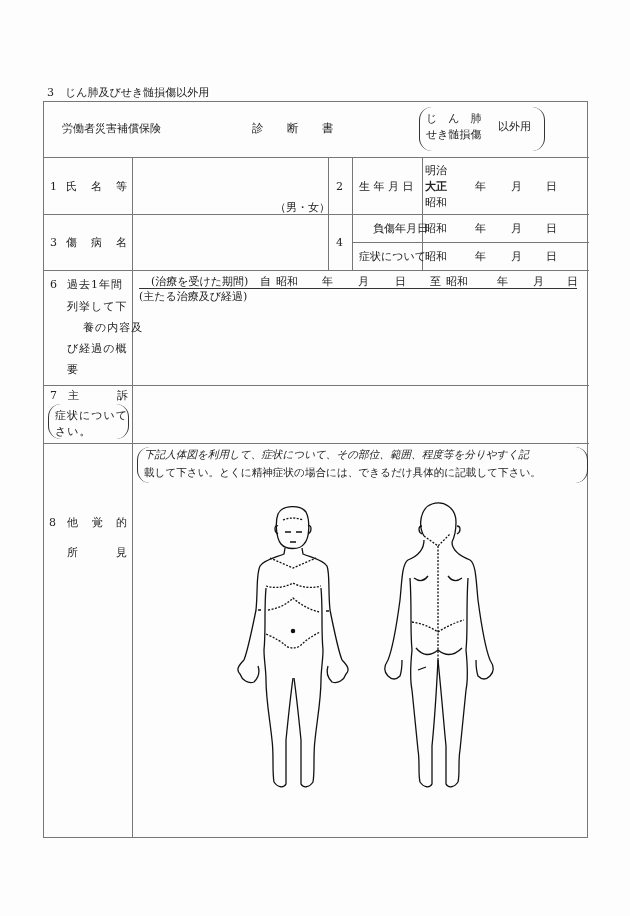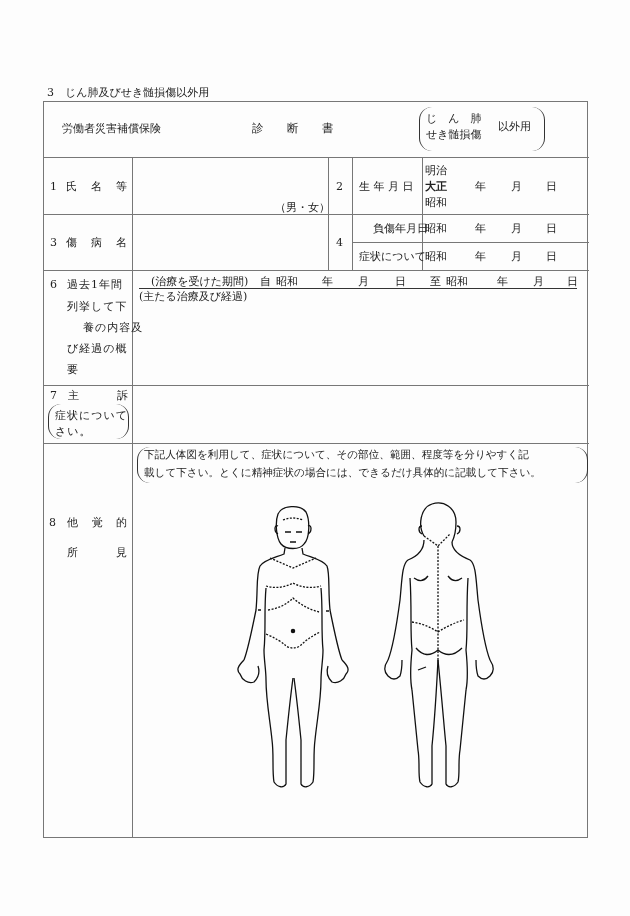--- a/index.html
+++ b/index.html
@@ -108,21 +108,21 @@
 <div class="abs" style="left:134px;top:387px;width:453px;height:54px;"></div>
 
 <div class="t" style="left:49px;top:516px;">8</div>
 <div class="t" style="left:67px;top:516px;">他</div>
 <div class="t" style="left:92px;top:516px;">覚</div>
 <div class="t" style="left:116px;top:516px;">的</div>
 <div class="t" style="left:67px;top:546px;">所</div>
 <div class="t" style="left:116px;top:546px;">見</div>
 
 <div class="pl" style="left:137px;top:447px;height:36px;"></div>
-<div class="t" style="left:144px;top:448px;font-size:10.6px;">下記人体図を利用して、症状について、その部位、範囲、程度等を分りやすく記</div>
+<div class="t" style="left:144px;top:448px;font-size:10.6px;font-style:italic;">下記人体図を利用して、症状について、その部位、範囲、程度等を分りやすく記</div>
 <div class="t" style="left:144px;top:466px;font-size:10.6px;">載して下さい。とくに精神症状の場合には、できるだけ具体的に記載して下さい。</div>
 <div class="pr" style="left:575px;top:447px;height:36px;"></div>
 
 <svg class="abs" style="left:228px;top:500px;" width="130" height="292" viewBox="0 0 130 292" fill="none" stroke="#111" stroke-width="1.3">
 
   <path d="M53 44 C48 38 47 22 50 14 C54 5 72 4 78 12 C82 20 82 38 76 44 C72 50 58 50 53 44 Z"></path>
   <path d="M50 26 C46 24 46 32 50 34 M80 26 C84 24 84 32 80 34"></path>
   <path d="M55 20 Q65 16 75 20" stroke-dasharray="2,1.5"></path>
   <path d="M57 32 h6 M68 32 h6 M62 42 h6"></path>
 

